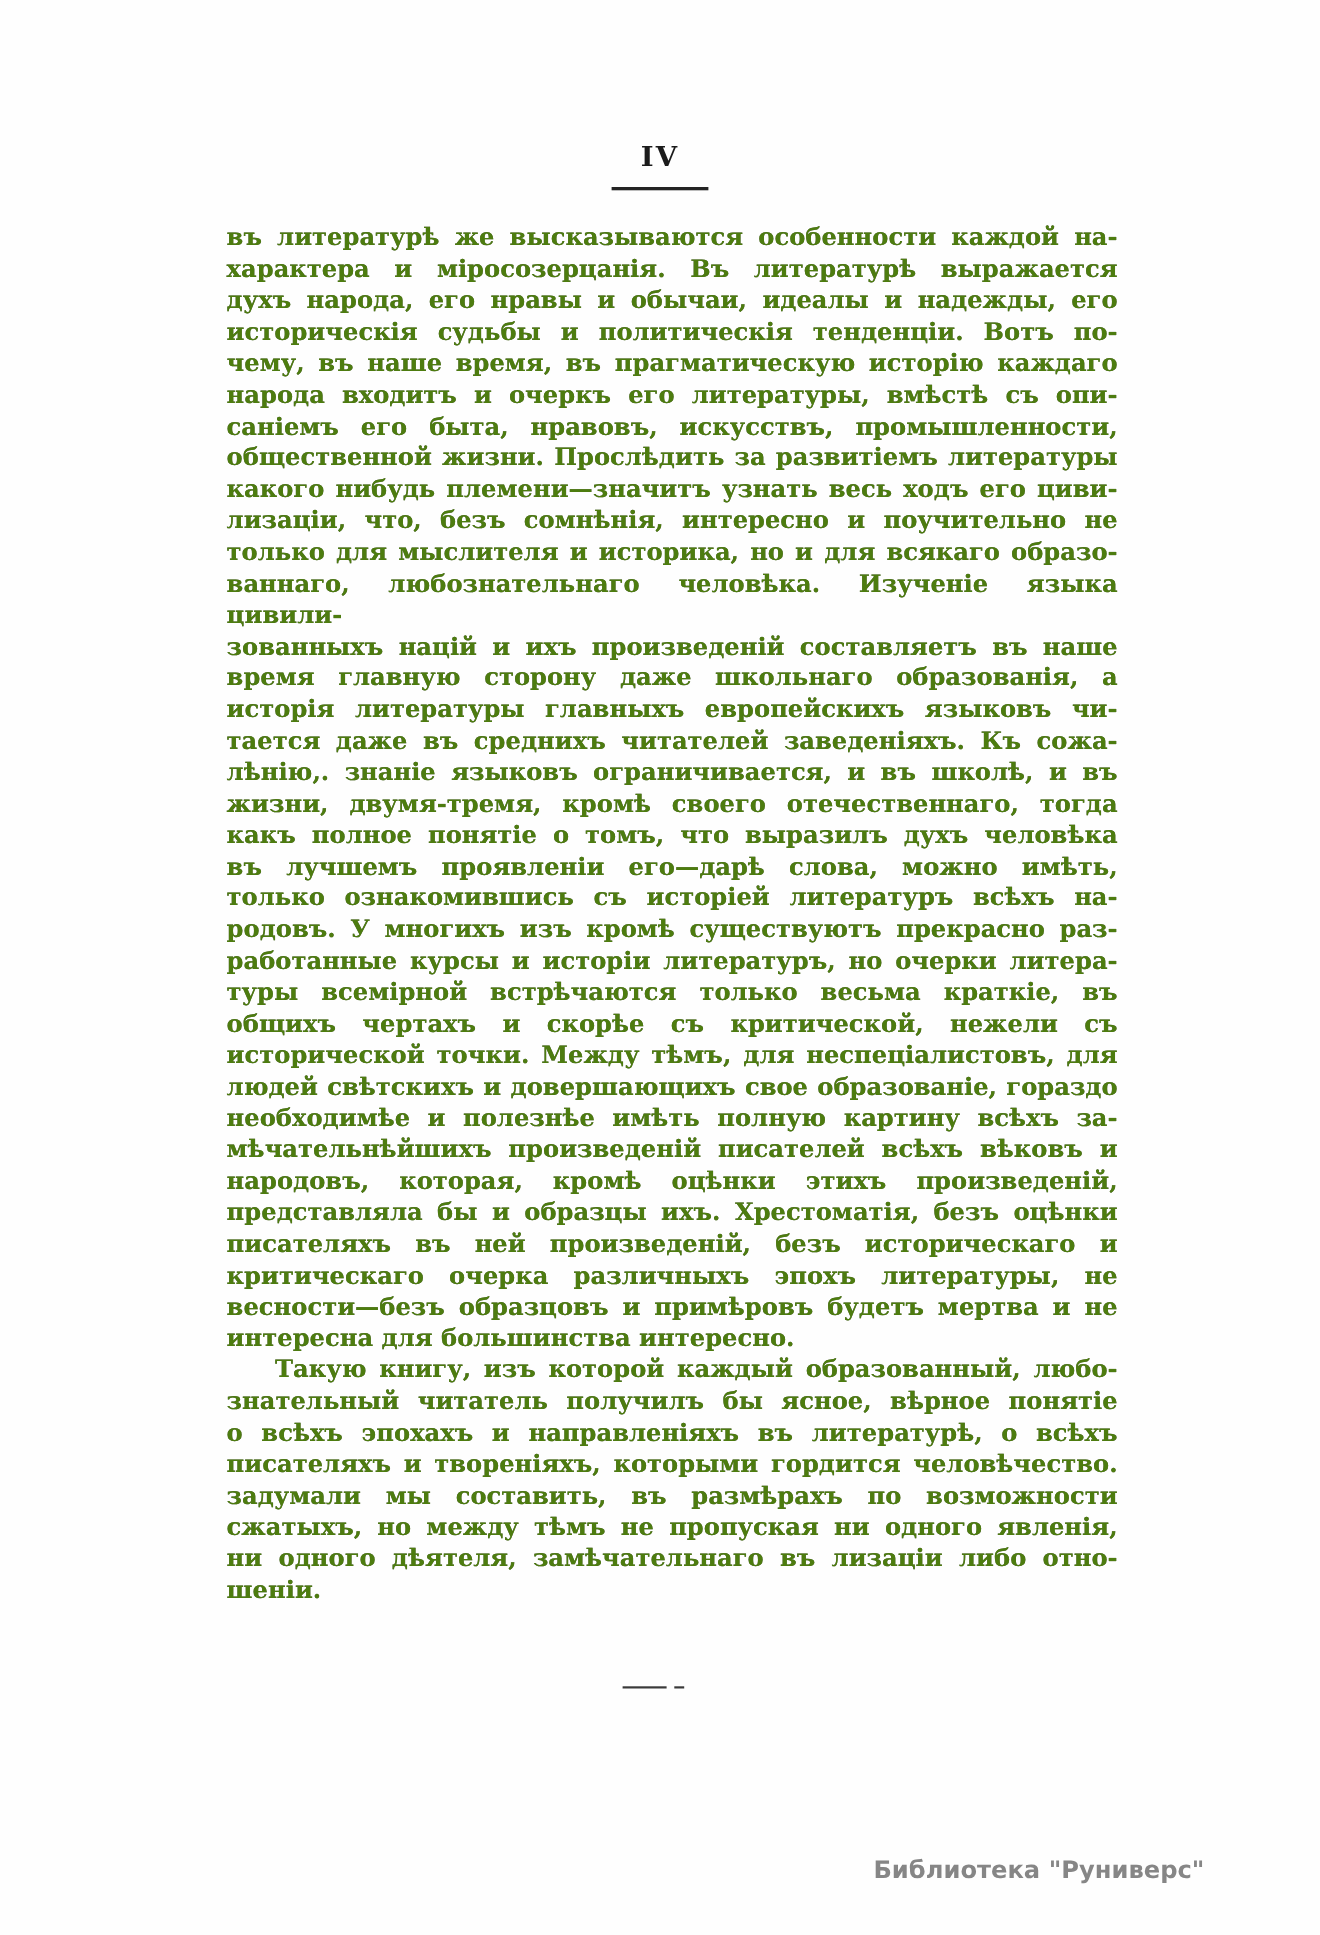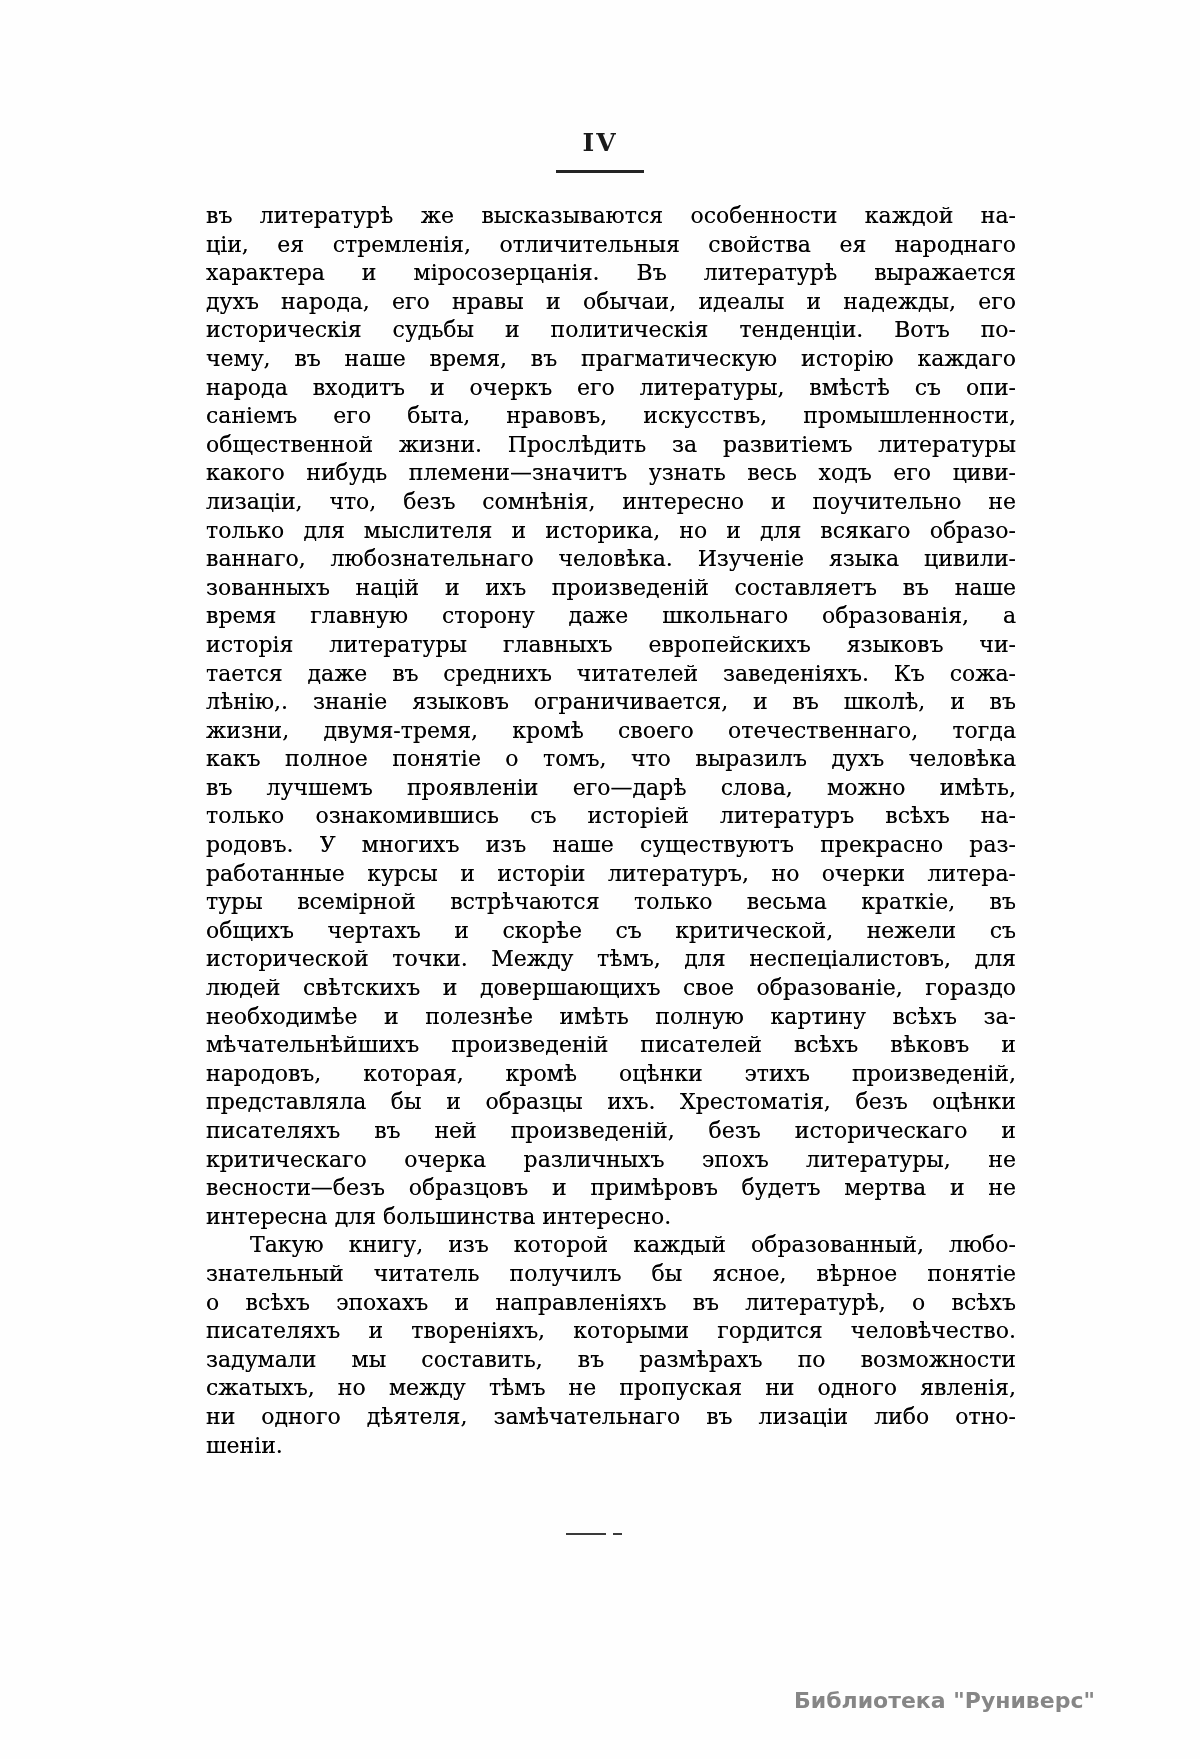--- a/index.html
+++ b/index.html
@@ -35,22 +35,23 @@
     height: 3px;
     background: #242424;
   }
   .text-block {
     position: absolute;
     top: 202px;
     left: 206px;
     width: 810px;
     font-size: 22px;
     line-height: 28.6px;
-    color: #000000;
+    color: #4d7c0f;
     text-shadow: 0 0 0.5px rgba(25,25,25,0.65);
+    font-weight: bold;
   }
   .line {
     text-align: justify;
     text-align-last: justify;
   }
   .line.para-end {
     text-align-last: left;
   }
   .line.indented {
     text-indent: 44px;
@@ -89,42 +90,41 @@
 <body>
 
 <div class="page">
 
   <div class="page-number">IV</div>
 
   <div class="header-rule"></div>
 
   <div class="text-block" id="text-block">
       <div class="line">въ литературѣ же высказываются особенности каждой на-</div>
-      <div class="line">ціи, ея стремленія, отличительныя свойства ея народнаго</div>
       <div class="line">характера и міросозерцанія. Въ литературѣ выражается</div>
       <div class="line">духъ народа, его нравы и обычаи, идеалы и надежды, его</div>
       <div class="line">историческія судьбы и политическія тенденціи. Вотъ по-</div>
       <div class="line">чему, въ наше время, въ прагматическую исторію каждаго</div>
       <div class="line">народа входитъ и очеркъ его литературы, вмѣстѣ съ опи-</div>
       <div class="line">саніемъ его быта, нравовъ, искусствъ, промышленности,</div>
       <div class="line">общественной жизни. Прослѣдить за развитіемъ литературы</div>
       <div class="line">какого нибудь племени—значитъ узнать весь ходъ его циви-</div>
       <div class="line">лизаціи, что, безъ сомнѣнія, интересно и поучительно не</div>
       <div class="line">только для мыслителя и историка, но и для всякаго образо-</div>
       <div class="line">ваннаго, любознательнаго человѣка. Изученіе языка цивили-</div>
       <div class="line">зованныхъ націй и ихъ произведеній составляетъ въ наше</div>
       <div class="line">время главную сторону даже школьнаго образованія, а</div>
       <div class="line">исторія литературы главныхъ европейскихъ языковъ чи-</div>
       <div class="line">тается даже въ среднихъ читателей заведеніяхъ. Къ сожа-</div>
       <div class="line">лѣнію,. знаніе языковъ ограничивается, и въ школѣ, и въ</div>
       <div class="line">жизни, двумя-тремя, кромѣ своего отечественнаго, тогда</div>
       <div class="line">какъ полное понятіе о томъ, что выразилъ духъ человѣка</div>
       <div class="line">въ лучшемъ проявленіи его—дарѣ слова, можно имѣть,</div>
       <div class="line">только ознакомившись съ исторіей литературъ всѣхъ на-</div>
-      <div class="line">родовъ. У многихъ изъ наше существуютъ прекрасно раз-</div>
+      <div class="line">родовъ. У многихъ изъ кромѣ существуютъ прекрасно раз-</div>
       <div class="line">работанные курсы и исторіи литературъ, но очерки литера-</div>
       <div class="line">туры всемірной встрѣчаются только весьма краткіе, въ</div>
       <div class="line">общихъ чертахъ и скорѣе съ критической, нежели съ</div>
       <div class="line">исторической точки. Между тѣмъ, для неспеціалистовъ, для</div>
       <div class="line">людей свѣтскихъ и довершающихъ свое образованіе, гораздо</div>
       <div class="line">необходимѣе и полезнѣе имѣть полную картину всѣхъ за-</div>
       <div class="line">мѣчательнѣйшихъ произведеній писателей всѣхъ вѣковъ и</div>
       <div class="line">народовъ, которая, кромѣ оцѣнки этихъ произведеній,</div>
       <div class="line">представляла бы и образцы ихъ. Хрестоматія, безъ оцѣнки</div>
       <div class="line">писателяхъ въ ней произведеній, безъ историческаго и</div>

